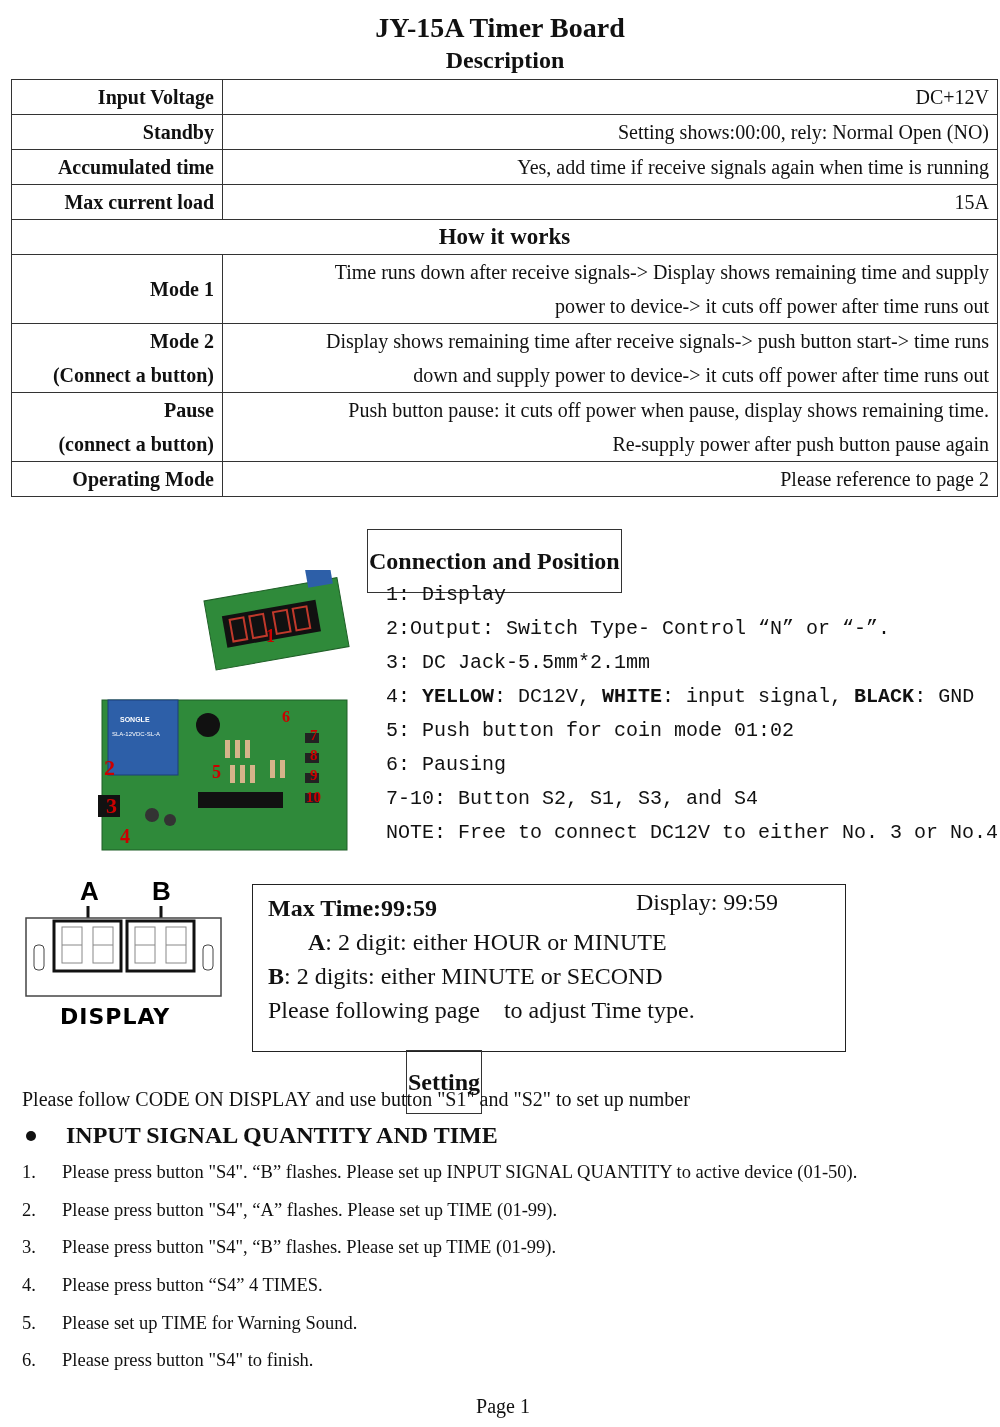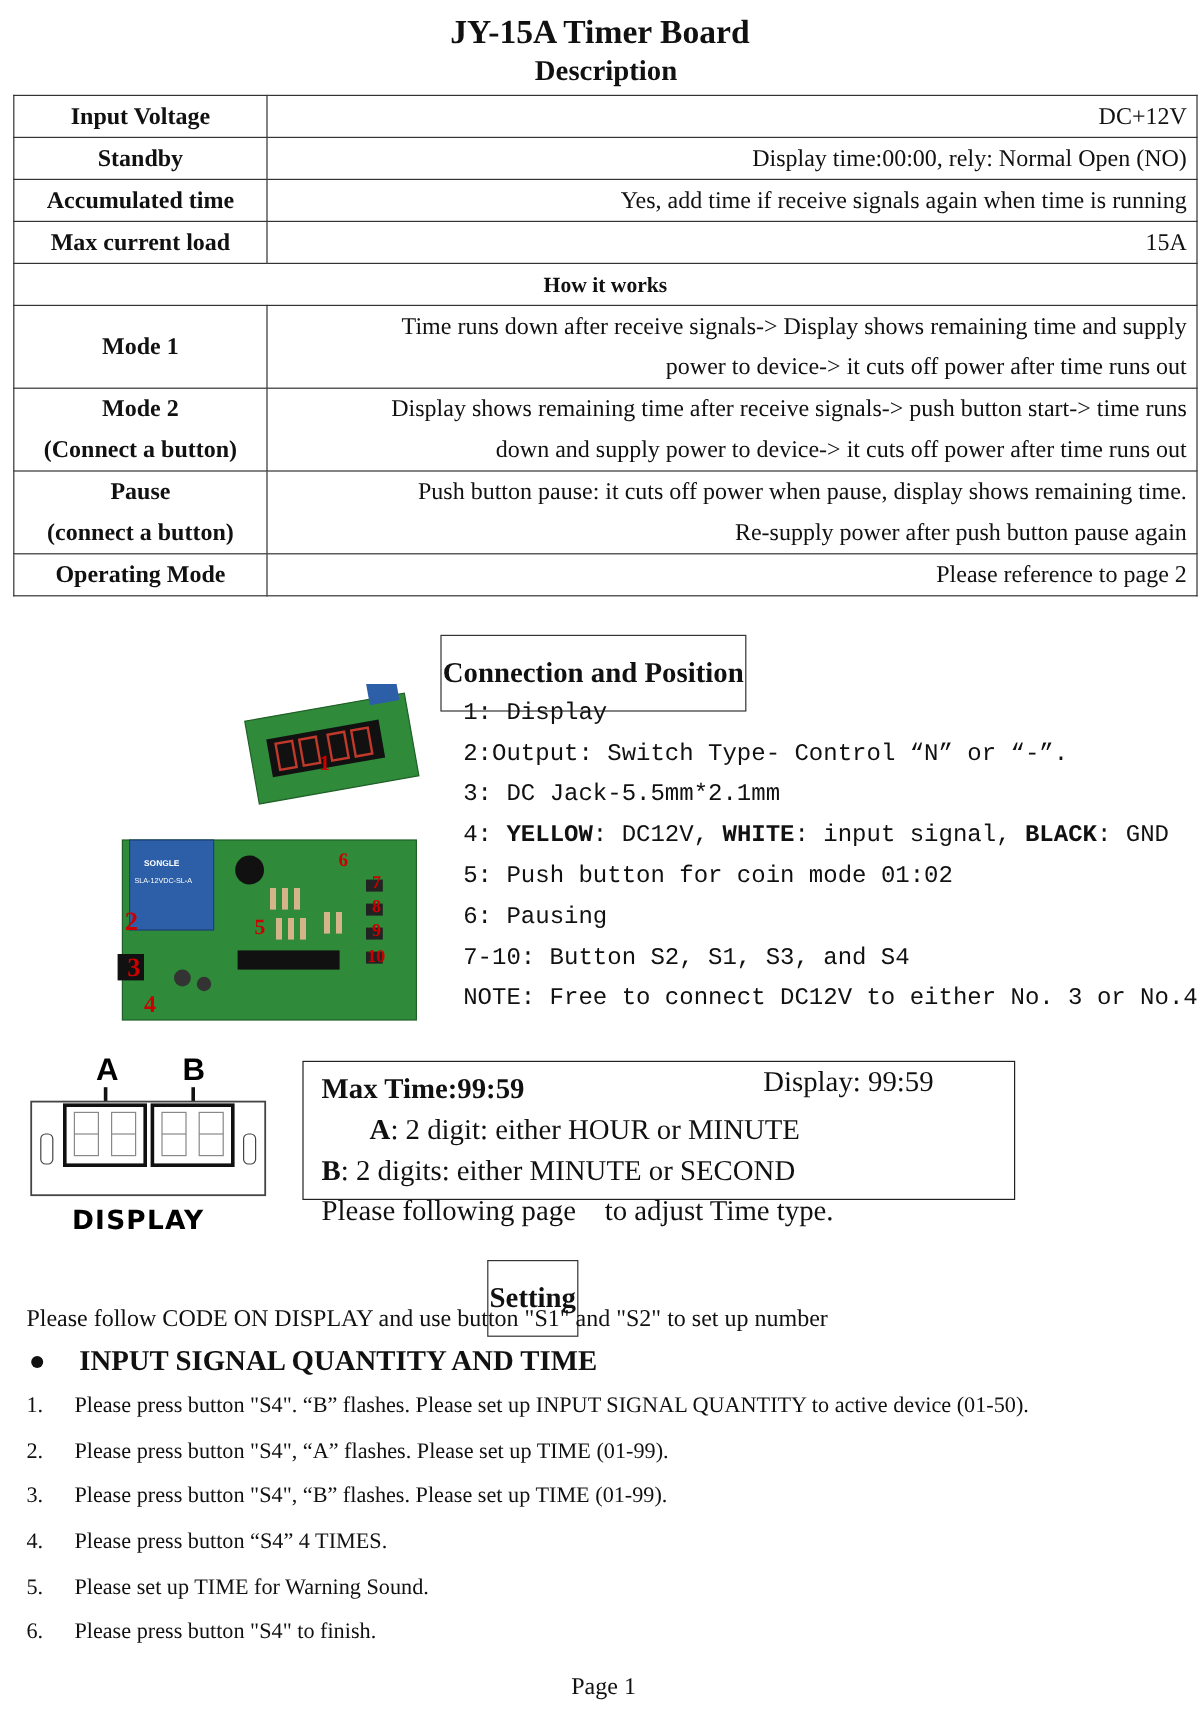--- a/index.html
+++ b/index.html
@@ -3,29 +3,29 @@
 <meta charset="utf-8">
 <style>
   html, body { margin: 0; padding: 0; background: #ffffff; }
   body { width: 1000px; height: 1427px; position: relative; overflow: hidden;
          font-family: "Liberation Serif", serif; color: #111; }
   .abs { position: absolute; }
   .title { left: 0; width: 1000px; top: 12px; text-align: center; font-size: 28px; font-weight: bold; }
   .subtitle { left: 0; width: 1010px; top: 47px; text-align: center; font-size: 24px; font-weight: bold; }
   table.spec { position: absolute; left: 11px; top: 79px; width: 987px; border-collapse: collapse; font-size: 20px; }
   table.spec td { border: 1.5px solid #333; padding: 0 8px; vertical-align: middle; text-align: right; }
-  table.spec td.lbl { width: 194px; text-align: center; font-weight: bold; padding-right: 8px; line-height: 34px; }
+  table.spec td.lbl { width: 194px; text-align: right; font-weight: bold; padding-right: 8px; line-height: 34px; }
   table.spec td.val { line-height: 34px; }
-  table.spec tr.sec td { text-align: center; font-weight: bold; font-size: 18px; line-height: 34px; }
+  table.spec tr.sec td { text-align: center; font-weight: bold; font-size: 23px; line-height: 34px; }
   .boxed-h { border: 1.5px solid #333; font-weight: bold; font-size: 24px; padding: 16px 1px; line-height: 30px; }
   .conn-list { left: 386px; top: 580px; font-size: 20px; }
   .conn-list div { height: 34px; line-height: 30px; white-space: nowrap; font-family: Liberation Mono, monospace; }
   .board { left: 90px; top: 570px; width: 265px; height: 285px; }
   .disp { left: 20px; top: 870px; width: 210px; height: 170px; }
-  .infobox { left: 252px; top: 884px; width: 594px; height: 116px; border: 1.5px solid #222; box-sizing: border-box; font-size: 24px; }
+  .infobox { left: 252px; top: 884px; width: 594px; height: 168px; border: 1.5px solid #222; box-sizing: border-box; font-size: 24px; }
   .infobox .row { position: absolute; left: 15px; white-space: nowrap; }
   .intro { left: 22px; top: 1088px; font-size: 20px; white-space: nowrap; }
   .bullet { left: 22px; top: 1122px; font-size: 24px; font-weight: bold; white-space: nowrap; }
   .steps { left: 22px; top: 1162px; font-size: 18.5px; }
   .steps .st { height: 37.7px; white-space: nowrap; display: flex; }
   .steps .num { width: 40px; }
   .pagenum { left: 0; width: 1006px; top: 1395px; text-align: center; font-size: 20px; }
 </style>
 </head>
 <body>
@@ -34,21 +34,21 @@
 <div class="abs subtitle">Description</div>
 
 <table class="spec">
   <tbody>
       <tr>
     <td class="lbl">Input  Voltage</td>
     <td class="val">DC+12V</td>
   </tr>
   <tr>
     <td class="lbl">Standby</td>
-    <td class="val">Display time:00:00, rely: Normal Open (NO)</td>
+    <td class="val">Setting shows:00:00, rely: Normal Open (NO)</td>
   </tr>
   <tr>
     <td class="lbl">Accumulated time</td>
     <td class="val">Yes, add time if receive signals again when time is running</td>
   </tr>
   <tr>
     <td class="lbl">Max  current  load</td>
     <td class="val">15A</td>
   </tr>
   <tr class="sec">

